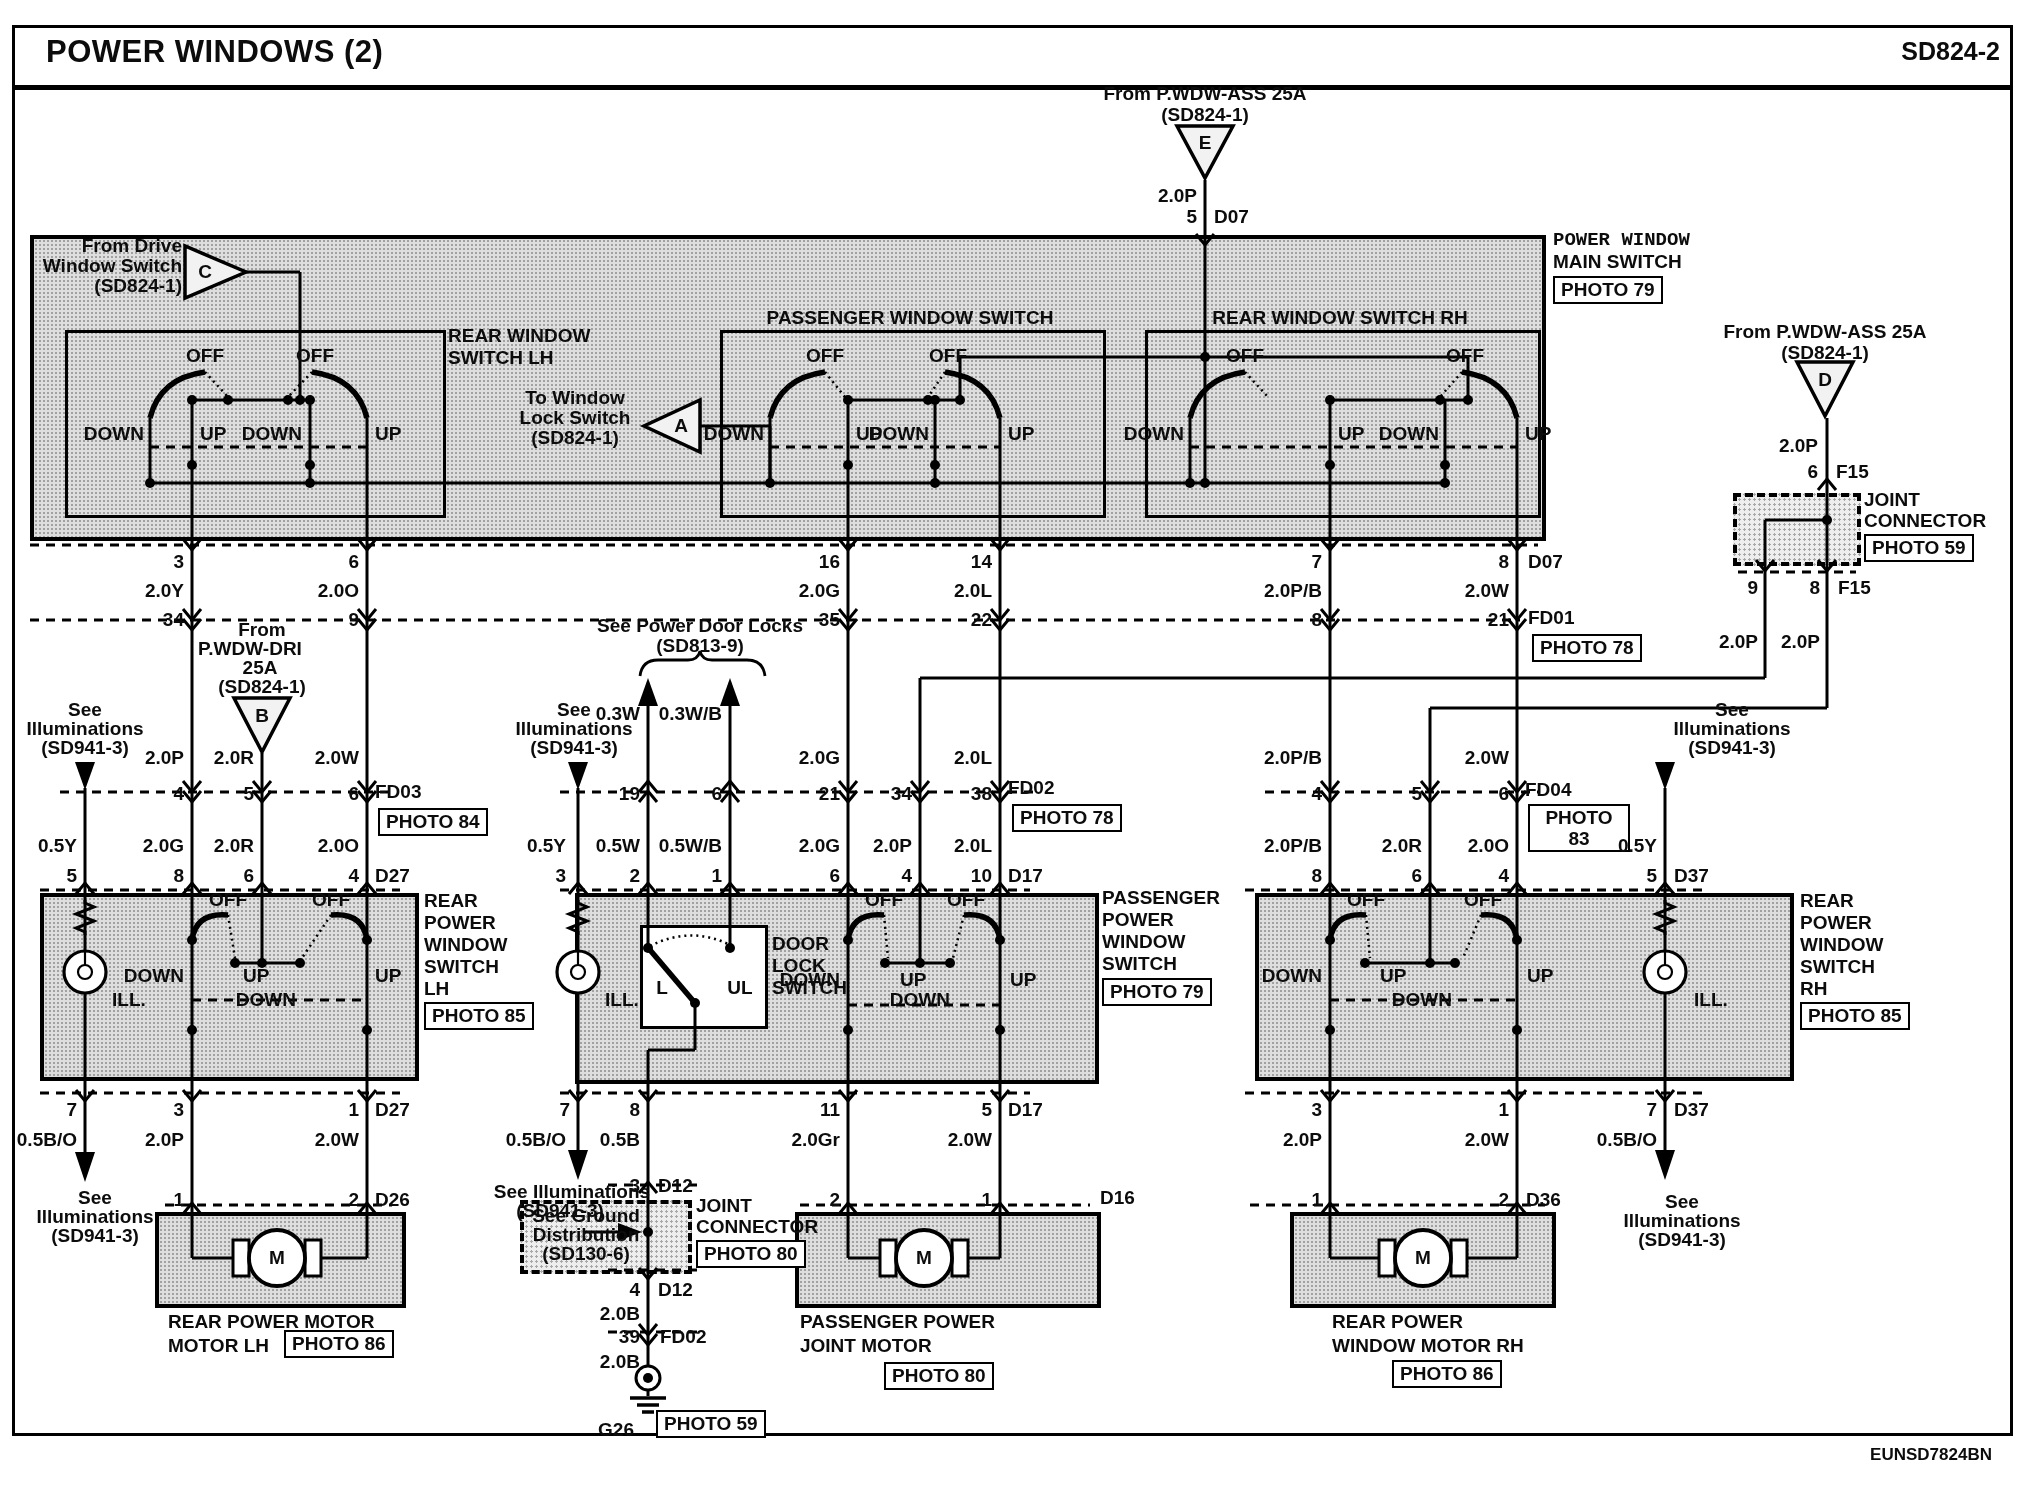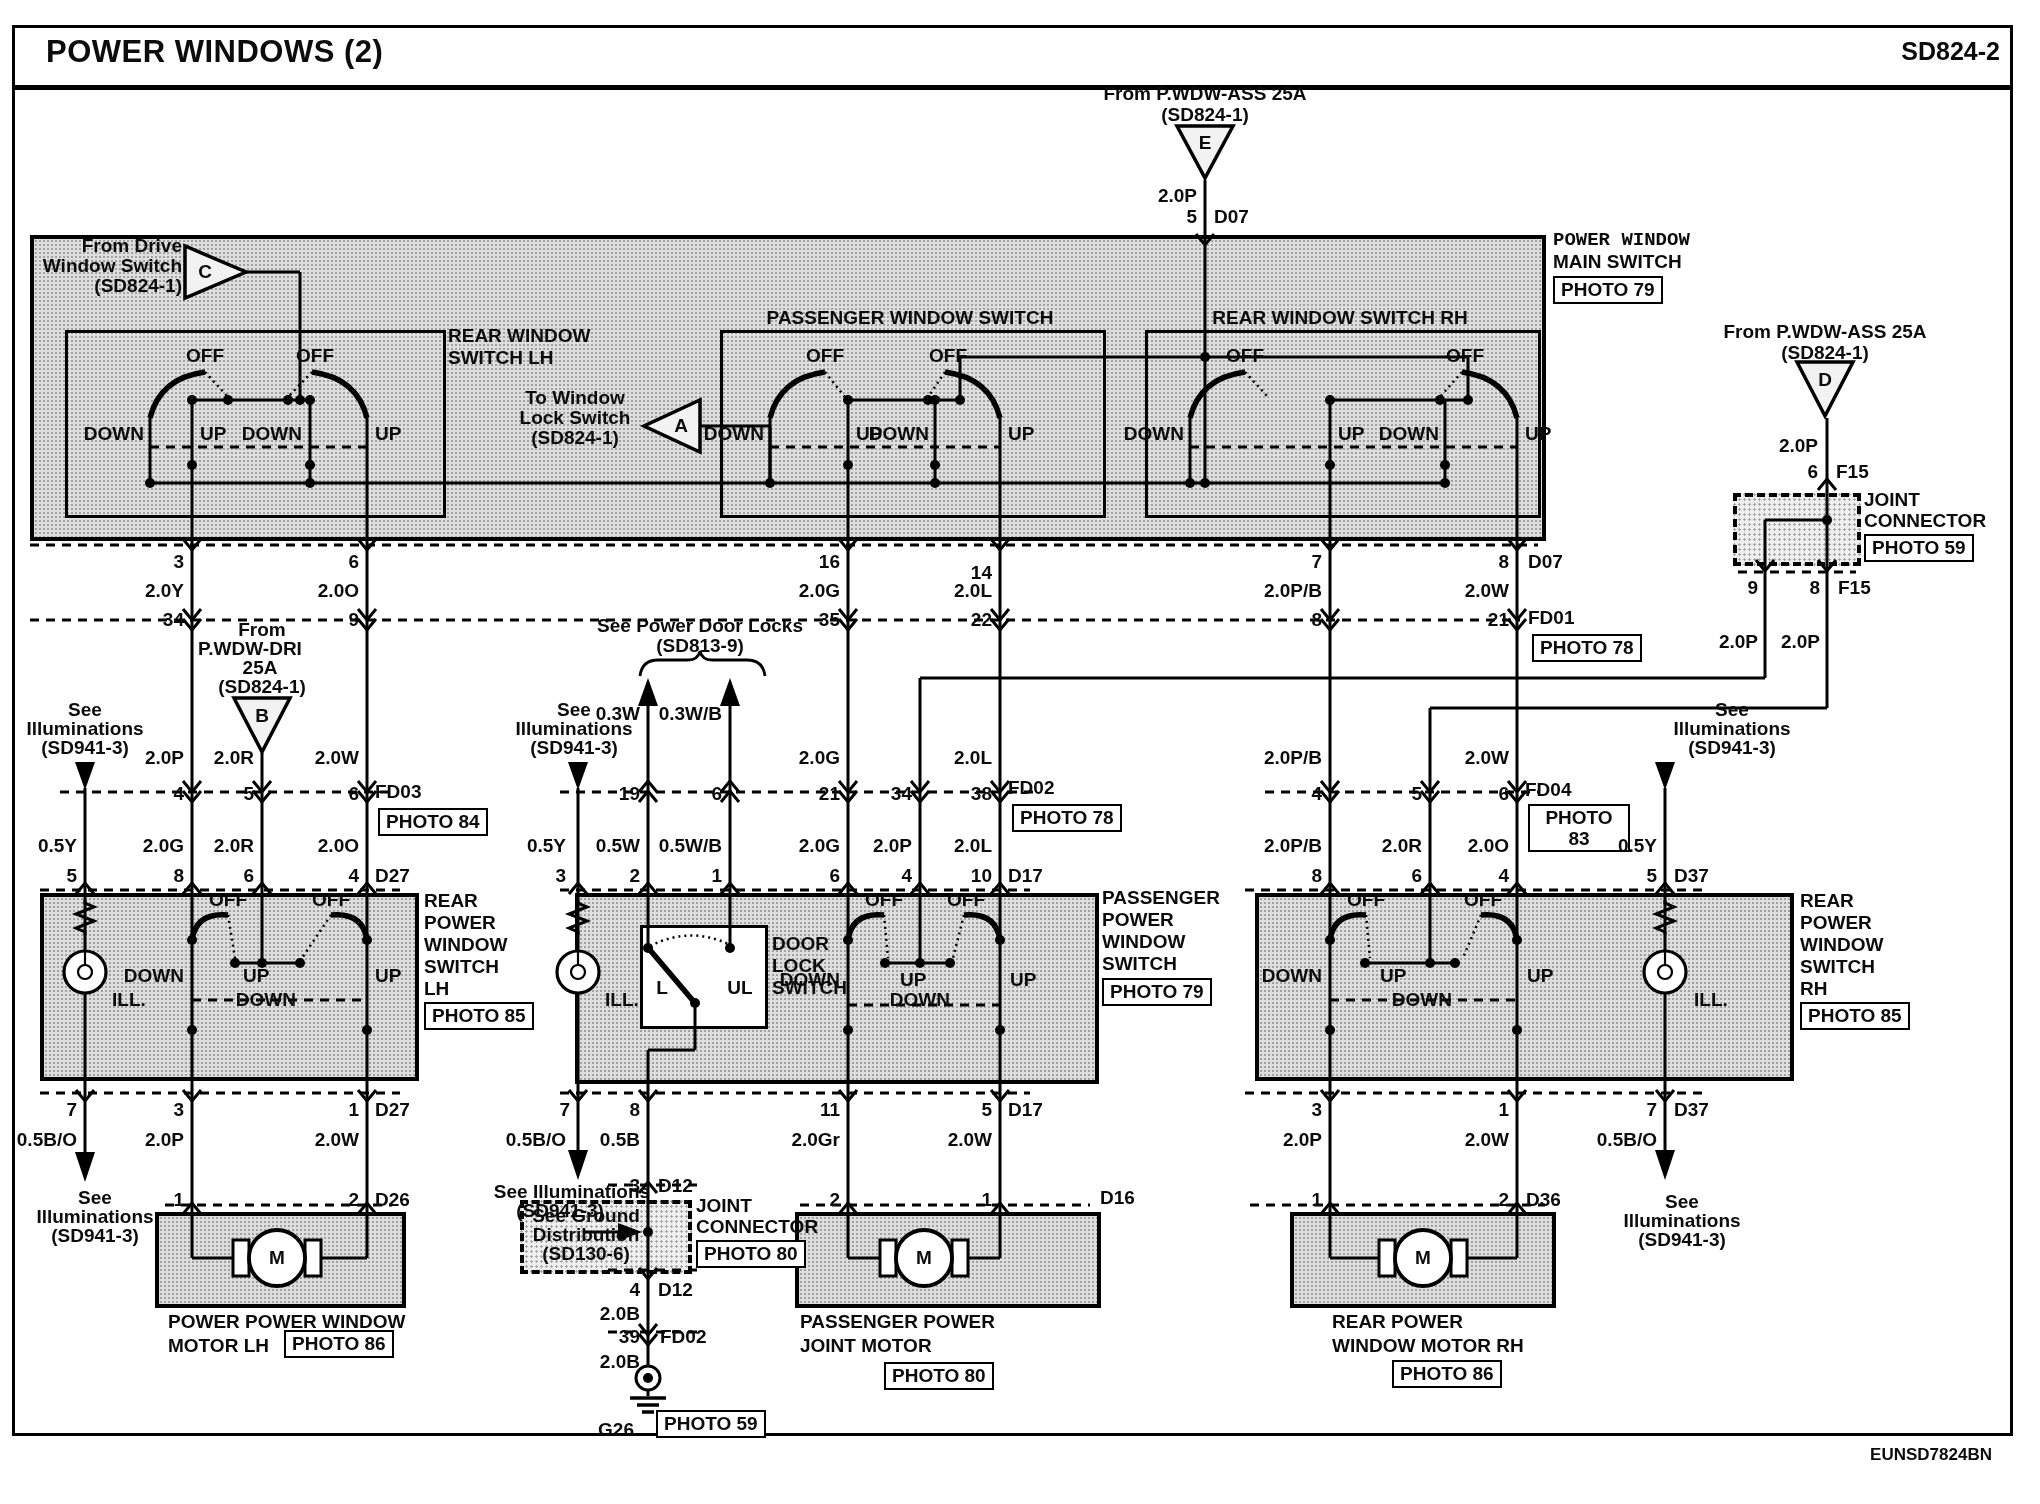--- a/index.html
+++ b/index.html
@@ -405,21 +405,21 @@
       <div class="lbl " style="left: 1008px; top: 424px;">UP</div>
       <div class="lbl c " style="left: 1245px; top: 346px;">OFF</div>
       <div class="lbl c " style="left: 1465px; top: 346px;">OFF</div>
       <div class="lbl r " style="left: 1184px; top: 424px;">DOWN</div>
       <div class="lbl " style="left: 1338px; top: 424px;">UP</div>
       <div class="lbl r " style="left: 1439px; top: 424px;">DOWN</div>
       <div class="lbl " style="left: 1525px; top: 424px;">UP</div>
       <div class="lbl r " style="left: 184px; top: 552px;">3</div>
       <div class="lbl r " style="left: 359px; top: 552px;">6</div>
       <div class="lbl r " style="left: 840px; top: 552px;">16</div>
-      <div class="lbl r " style="left: 992px; top: 552px; margin-top: 11px;">14</div>
+      <div class="lbl r " style="left: 992px; top: 552px;">14</div>
       <div class="lbl r " style="left: 1322px; top: 552px;">7</div>
       <div class="lbl r " style="left: 1509px; top: 552px;">8</div>
       <div class="lbl " style="left: 1528px; top: 552px;">D07</div>
       <div class="lbl r " style="left: 184px; top: 581px;">2.0Y</div>
       <div class="lbl r " style="left: 359px; top: 581px;">2.0O</div>
       <div class="lbl r " style="left: 840px; top: 581px;">2.0G</div>
       <div class="lbl r " style="left: 992px; top: 581px;">2.0L</div>
       <div class="lbl r " style="left: 1322px; top: 581px;">2.0P/B</div>
       <div class="lbl r " style="left: 1509px; top: 581px;">2.0W</div>
       <div class="lbl r " style="left: 184px; top: 610px;">34</div>
@@ -523,21 +523,21 @@
       <div class="lbl r " style="left: 77px; top: 1130px;">0.5B/O</div>
       <div class="lbl r " style="left: 184px; top: 1130px;">2.0P</div>
       <div class="lbl r " style="left: 359px; top: 1130px;">2.0W</div>
       <div class="lbl c " style="left: 95px; top: 1188px;">See</div>
       <div class="lbl c " style="left: 95px; top: 1207px;">Illuminations</div>
       <div class="lbl c " style="left: 95px; top: 1226px;">(SD941-3)</div>
       <div class="lbl r " style="left: 184px; top: 1190px;">1</div>
       <div class="lbl r " style="left: 359px; top: 1190px;">2</div>
       <div class="lbl " style="left: 375px; top: 1190px;">D26</div>
       <div class="lbl c " style="left: 277px; top: 1248px;">M</div>
-      <div class="lbl " style="left: 168px; top: 1312px;">POWER POWER WINDOW</div>
+      <div class="lbl " style="left: 168px; top: 1312px;">REAR POWER MOTOR</div>
       <div class="lbl " style="left: 168px; top: 1336px;">MOTOR LH</div>
       <div class="lbl boxed" style="left: 284px; top: 1330px;">PHOTO 86</div>
       <div class="lbl " style="left: 1102px; top: 888px;">PASSENGER</div>
       <div class="lbl " style="left: 1102px; top: 910px;">POWER</div>
       <div class="lbl " style="left: 1102px; top: 932px;">WINDOW</div>
       <div class="lbl " style="left: 1102px; top: 954px;">SWITCH</div>
       <div class="lbl boxed" style="left: 1102px; top: 978px;">PHOTO 79</div>
       <div class="lbl c " style="left: 662px; top: 978px;">L</div>
       <div class="lbl c " style="left: 740px; top: 978px;">UL</div>
       <div class="lbl " style="left: 772px; top: 934px;">DOOR</div>

